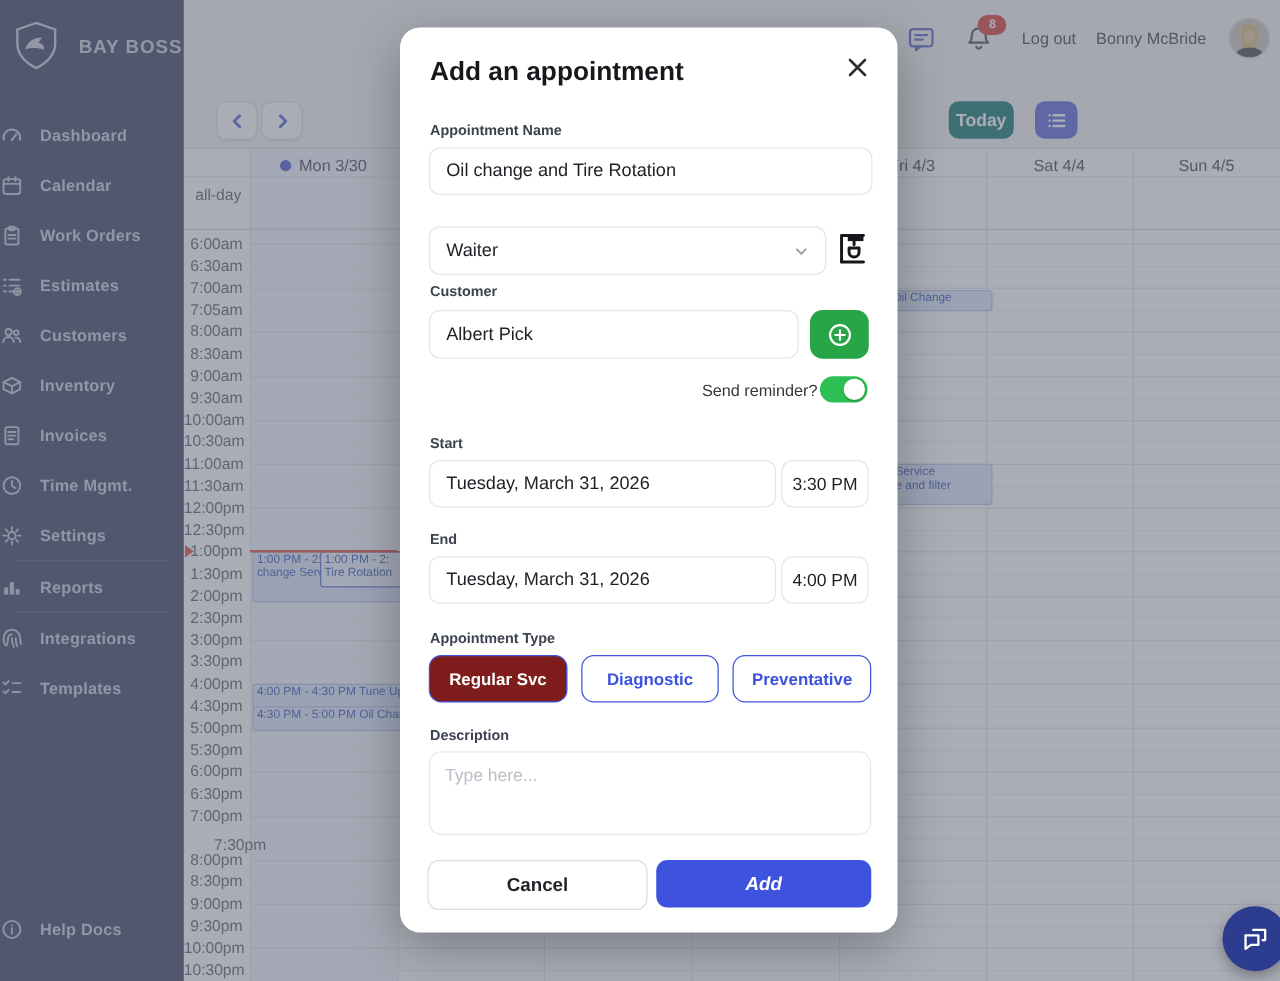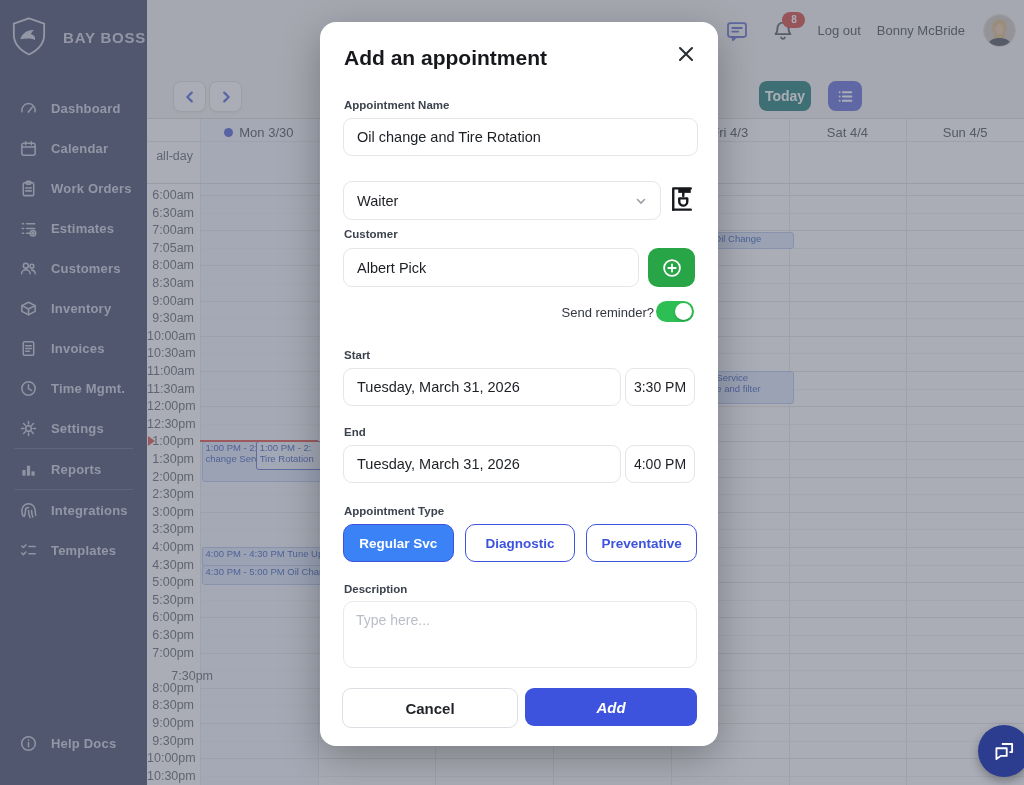--- a/index.html
+++ b/index.html
@@ -5,21 +5,21 @@
   html,body{margin:0;padding:0;background:#888;}
   .app{position:relative;width:1024px;height:785px;overflow:hidden;
        font-family:"Liberation Sans",sans-serif;background:#f4f3f1;}
 
   
   .sidebar{position:absolute;left:0;top:0;width:147px;height:785px;background:#3a4060;z-index:1;}
   .logo{position:absolute;left:10px;top:16px;display:flex;align-items:center;gap:7px;color:#c9cdd9;}
   .logo svg{width:38px;height:42px;}
   .logo-text{font-size:15px;font-weight:bold;letter-spacing:.8px;margin-left:8px;}
   .nav{position:absolute;left:0;top:88px;right:0;}
-  .nav-item{height:40px;display:flex;align-items:center;gap:13px;padding-left:19px;cursor:pointer;}
+  .nav-item{height:40px;display:flex;align-items:center;gap:13px;cursor:pointer;}
   .nav-item .ni{width:19px;height:19px;color:#c3c8d6;flex:0 0 auto;display:flex;}
   .nav-item .ni svg{width:19px;height:19px;}
   .nav-label{font-size:13px;font-weight:bold;color:#c9cdda;letter-spacing:.2px;}
   .nav-divider{height:0;border-top:1px solid rgba(255,255,255,.16);margin:0 14px;}
   .side-footer{position:absolute;left:0;bottom:22px;right:0;}
 
   
   .topbar{position:absolute;left:147px;top:0;right:0;height:64px;}
   .top-icons{position:absolute;right:8px;top:14px;display:flex;align-items:center;gap:0;}
   .tico{position:relative;width:24px;height:24px;color:#5964c9;margin-right:22px;cursor:pointer;}
@@ -89,21 +89,21 @@
   .green-btn svg{width:22px;height:22px;color:#fff;}
   .reminder{position:absolute;right:64px;top:283px;font-size:13px;color:#32373d;}
   .toggle{position:absolute;left:336px;top:279px;width:38px;height:21px;background:#2dbf53;border-radius:11px;cursor:pointer;}
   .toggle .knob{position:absolute;right:2px;top:2px;width:17px;height:17px;border-radius:50%;background:#fff;
                 box-shadow:0 1px 2px rgba(0,0,0,.25);}
   .time-box{position:absolute;left:305px;width:70px;height:38px;border:1px solid #e4e6ea;border-radius:9px;
             display:flex;align-items:center;justify-content:center;font-size:14px;color:#1c1f24;cursor:pointer;box-sizing:border-box;}
   .type-row{position:absolute;left:23px;top:502px;width:354px;height:38px;display:flex;gap:11px;}
   .type-btn{flex:1;border-radius:10px;border:1.5px solid #3d53de;background:#fff;color:#3d53de;font-size:13.5px;
             font-weight:bold;display:flex;align-items:center;justify-content:center;cursor:pointer;box-sizing:border-box;}
-  .type-btn.selected{background:#3b82f6;color:#fff;border-color:#3d53de;}
+  .type-btn.selected{background:#7f1d1d;color:#fff;border-color:#3d53de;}
   .m-textarea{position:absolute;left:23px;top:579px;width:354px;height:67px;border:1px solid #e7e9ec;border-radius:10px;
               box-sizing:border-box;font-family:"Liberation Sans",sans-serif;font-size:14px;color:#1c1f24;padding:10px 12px;
               resize:none;outline:none;}
   .m-textarea::placeholder{color:#b9bec7;}
   .btn-cancel{position:absolute;left:22px;top:666px;width:174px;height:38px;border:1px solid #dcdfe4;border-radius:9px;
               background:#fff;font-size:15px;font-weight:bold;color:#1f2328;display:flex;align-items:center;justify-content:center;cursor:pointer;}
   .btn-ok{position:absolute;left:205px;top:666px;width:172px;height:38px;border-radius:9px;background:#3d53de;color:#fff;
           font-size:15px;font-weight:bold;display:flex;align-items:center;justify-content:center;cursor:pointer;font-style:italic;}
 </style>
 </head>

